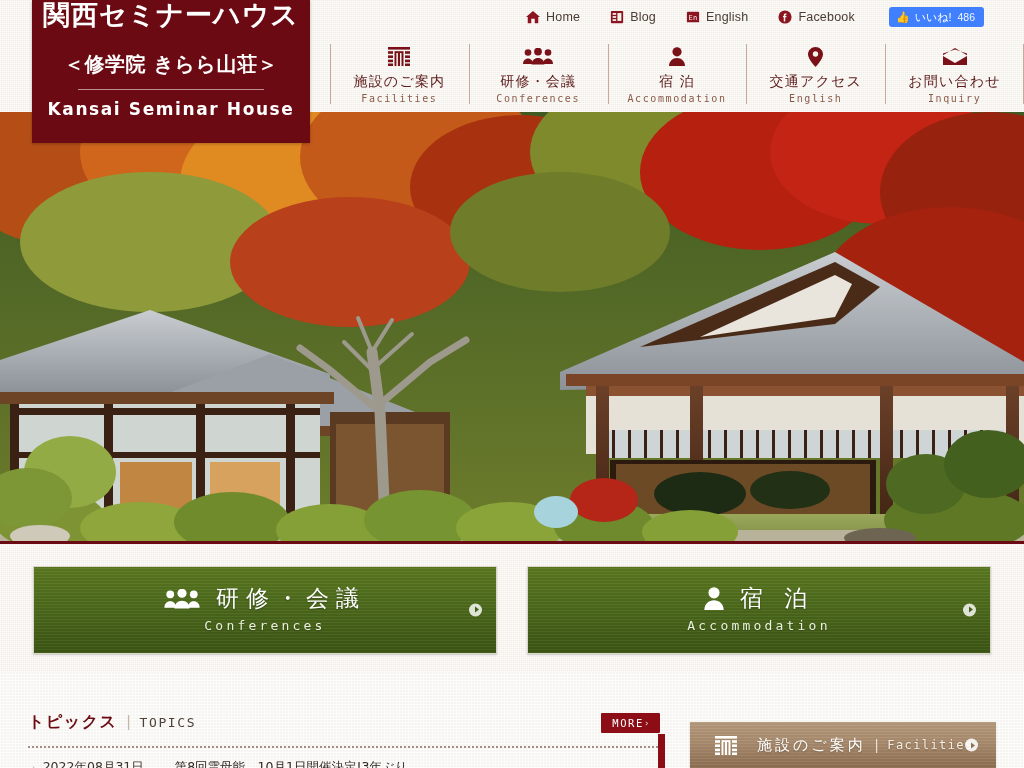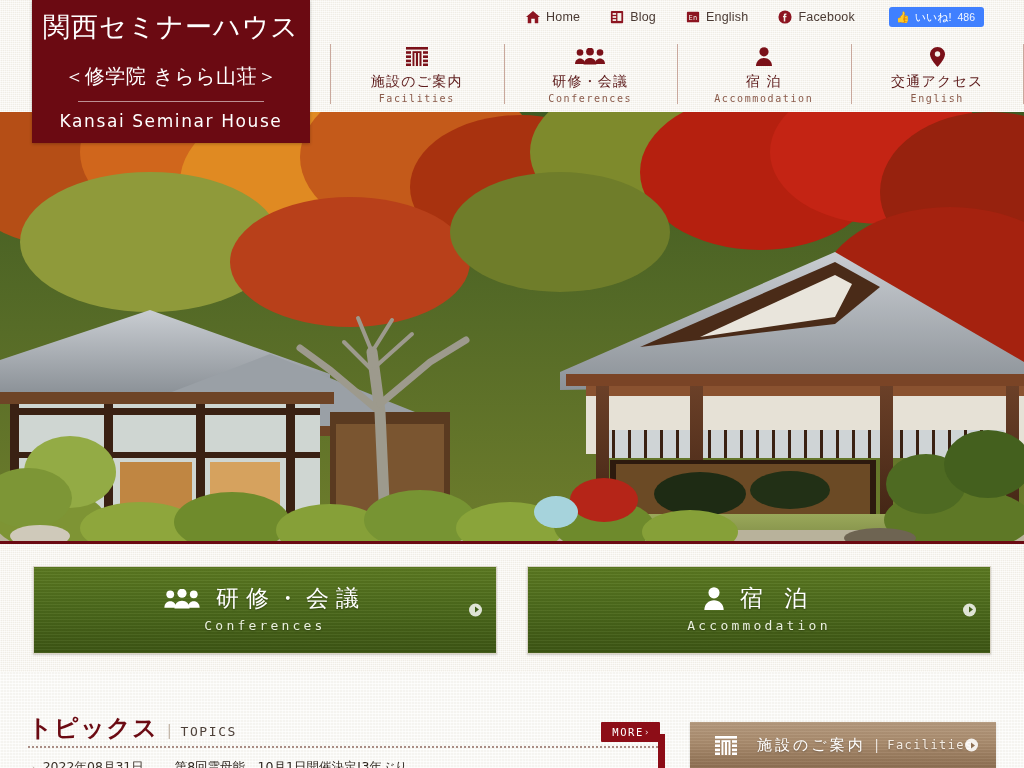--- a/index.html
+++ b/index.html
@@ -88,23 +88,24 @@
   .navitem .en {
     color: #8a5a4a; font-size: 10px; letter-spacing: 1.6px;
     margin-top: 6px; font-family: "DejaVu Sans Mono", monospace; line-height: 1;
   }
 
   
   #logo {
     position: absolute; left: 32px; top: 0; width: 278px; height: 143px;
     background: #6b0a12;
     z-index: 8;
-    display: flex; flex-direction: column; align-items: center; justify-content: center;
+    display: flex; flex-direction: column; align-items: center; justify-content: flex-start;
     text-decoration: none; cursor: pointer;
     box-shadow: 0 1px 3px rgba(0,0,0,.25);
+    font-weight: bold;
   }
   #logo .l1 {
     color: #fff; font-size: 27px; letter-spacing: 1px;
     font-family: "DejaVu Sans", sans-serif; line-height: 1.1;
     white-space: nowrap;
   }
   #logo .l2 {
     color: #fff; font-size: 20px; letter-spacing: .5px;
     font-family: "DejaVu Sans", sans-serif; margin-top: 21px;
     white-space: nowrap;
@@ -174,21 +175,21 @@
     background-color: #fbfaf6;
     background-image:
       repeating-linear-gradient(0deg, rgba(255,255,255,.6) 0 1px, rgba(0,0,0,.01) 1px 3px),
       repeating-linear-gradient(90deg, rgba(255,255,255,.6) 0 1px, rgba(0,0,0,.01) 1px 3px);
   }
 
   
   #topics { position: absolute; left: 28px; top: 40px; width: 632px; }
   #topics-head { display: flex; align-items: baseline; height: 28px; }
   #topics-head .ja {
-    color: #6b0a12; font-size: 24px; letter-spacing: 1.5px;
+    color: #6b0a12; font-size: 16px; letter-spacing: 1.5px;
     font-family: "DejaVu Sans", sans-serif; font-weight: bold;
   }
   #topics-head .sep { color: #c4b7a9; margin: 0 9px; font-size: 16px; }
   #topics-head .en {
     color: #4d4038; font-size: 13px; letter-spacing: 1.6px;
     font-family: "DejaVu Sans Mono", monospace;
   }
   #more-btn {
     margin-left: auto;
     background: #8d0d17;
@@ -374,20 +375,30 @@
         <span class="navicon">
           <svg width="15" height="20" viewBox="0 0 15 20">
             <path d="M7.5 0C3.4 0 0 3.3 0 7.3 0 12.6 7.5 20 7.5 20S15 12.6 15 7.3C15 3.3 11.6 0 7.5 0z"></path>
             <circle cx="7.5" cy="7" r="2.7" fill="#f5f2ea"></circle>
           </svg>
         </span>
         <span class="ja">交通アクセス</span>
         <span class="en">English</span>
       </a>
 
+      <a class="navitem">
+        <span class="navicon">
+          <svg width="24" height="17" viewBox="0 0 24 17">
+            <path d="M0 17h24v-9l-12 7L0 8z"></path>
+            <path d="M12 0 0 7.2V5.4L12 1.6 24 5.4v1.8z"></path>
+          </svg>
+        </span>
+        <span class="ja">お問い合わせ</span>
+        <span class="en">Inquiry</span>
+      </a>
     </nav>
 
     <a id="logo">
       <span class="l1">関西セミナーハウス</span>
       <span class="l2">＜修学院 きらら山荘＞</span>
       <span class="rule"></span>
       <span class="l3">Kansai Seminar House</span>
     </a>
   </div>
 

